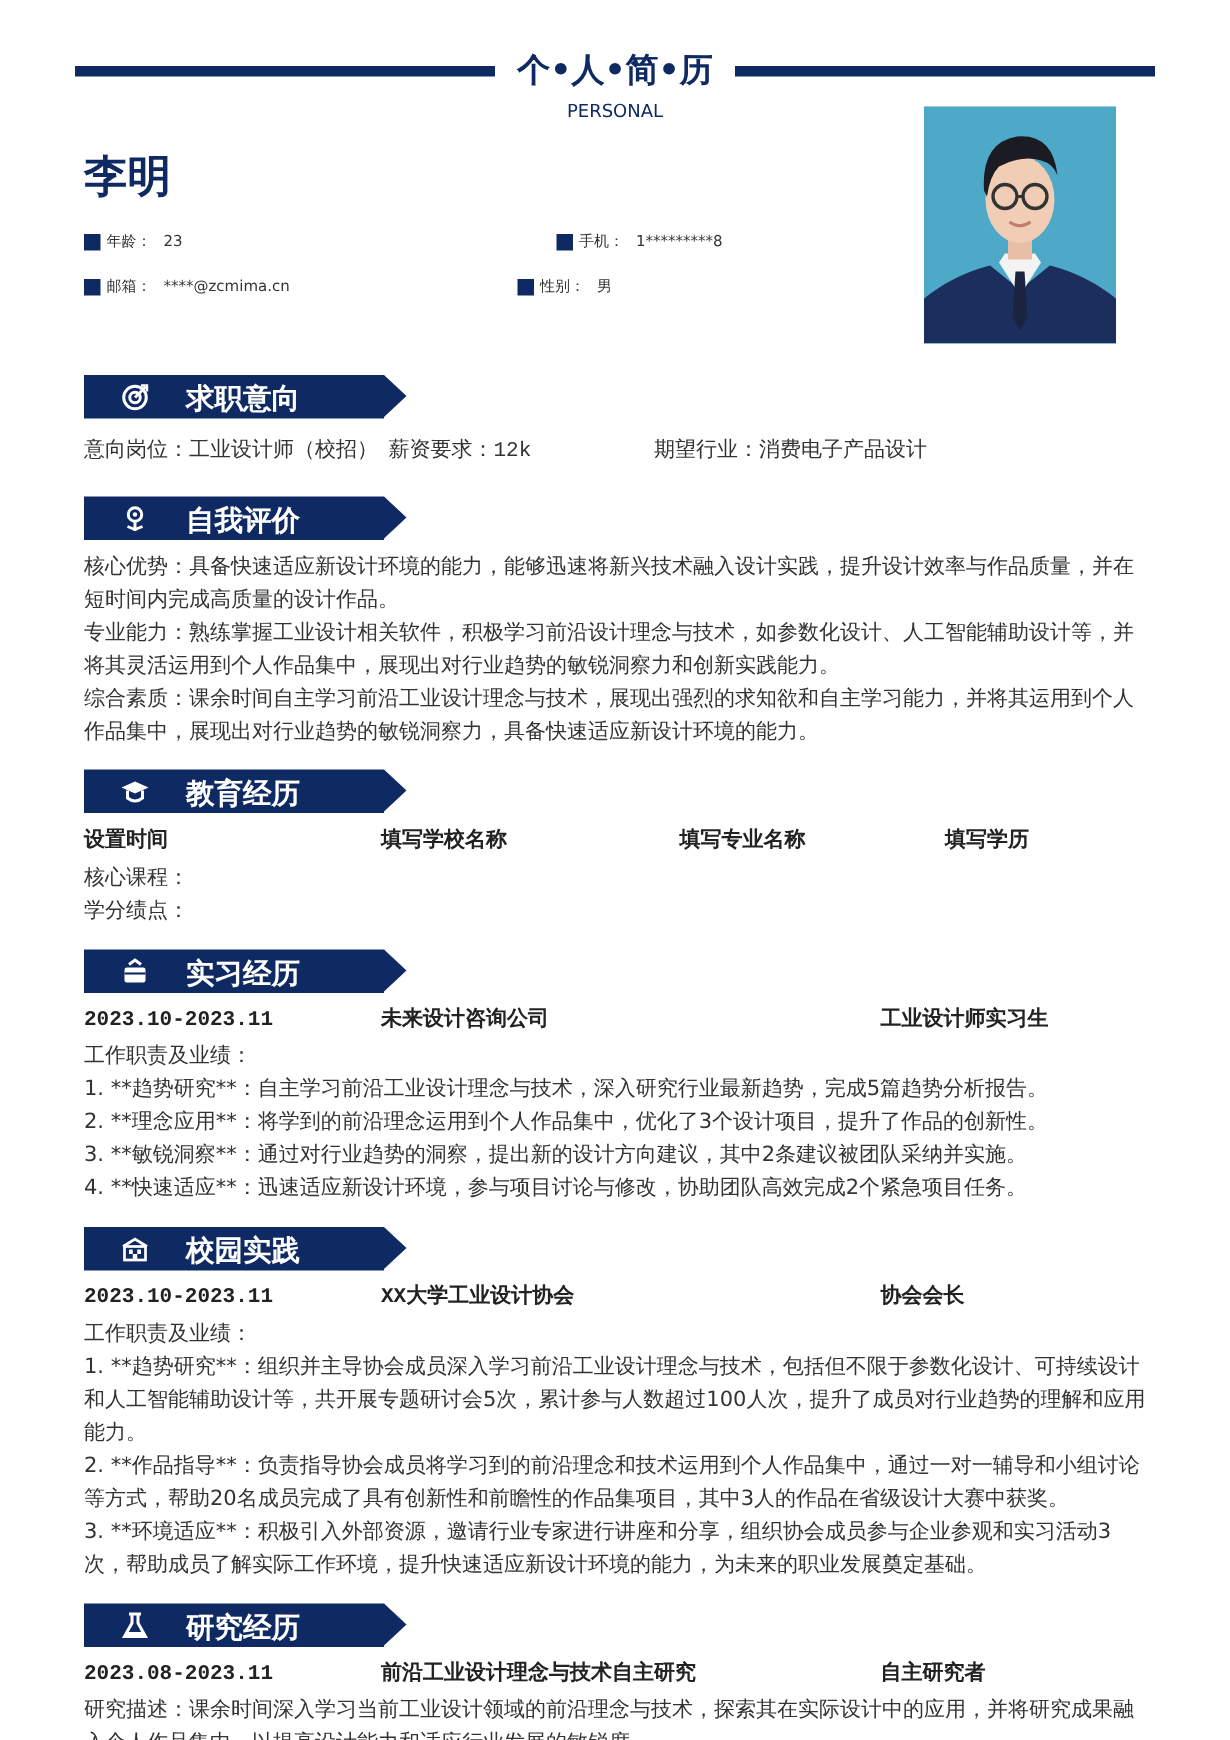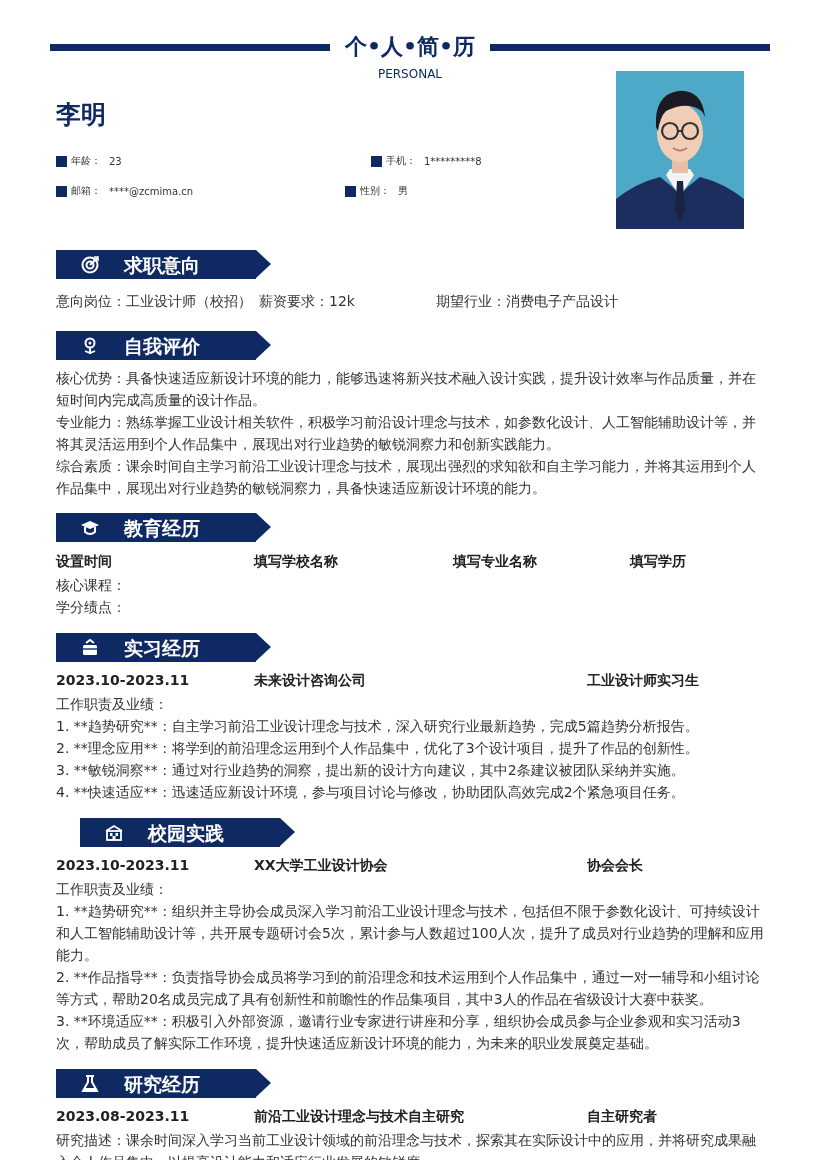--- a/index.html
+++ b/index.html
@@ -5,36 +5,36 @@
   * { margin: 0; padding: 0; box-sizing: border-box; }
   html, body { width: 820px; height: 1160px; overflow: hidden; background: #ffffff; }
   body { font-family: "DejaVu Sans", "Liberation Sans", sans-serif; color: #333333; position: relative; }
 
   .top-rule { position: absolute; top: 44px; height: 7px; background: #0f2a63; }
   .top-rule.left { left: 50px; width: 280px; }
   .top-rule.right { left: 490px; width: 280px; }
   .main-title { position: absolute; top: 32px; left: 330px; width: 160px; text-align: center; font-size: 22px; font-weight: bold; color: #0f2a63; letter-spacing: 0px; }
   .sub-title { position: absolute; top: 67px; left: 330px; width: 160px; text-align: center; font-size: 12px; color: #0f2a63; }
 
-  .name { position: absolute; top: 98px; left: 56px; font-size: 25px; font-weight: bold; color: #0f2a63; }
+  .name { position: absolute; top: 98px; left: 56px; font-size: 29px; font-weight: bold; color: #0f2a63; }
   .info { position: absolute; font-size: 10px; color: #333; display: flex; align-items: center; }
   .info .sq { display: inline-block; width: 11px; height: 11px; background: #0f2a63; margin-right: 4px; }
   .info .val { margin-left: 8px; }
 
   .photo { position: absolute; top: 71px; left: 616px; width: 128px; height: 158px; background: #4fa8c8; overflow: hidden; }
 
   .sec-head { position: absolute; left: 56px; height: 29px; width: 215px; }
   .sec-head .bar { position: absolute; left: 0; top: 0; width: 200px; height: 29px; background: #0f2a63; }
   .sec-head .tip { position: absolute; left: 200px; top: 0; width: 0; height: 0; border-top: 14.5px solid transparent; border-bottom: 14.5px solid transparent; border-left: 15px solid #0f2a63; }
   .sec-head .ico { position: absolute; left: 24px; top: 5px; width: 20px; height: 20px; }
   .sec-head .label { position: absolute; left: 68px; top: 3px; font-size: 19px; font-weight: bold; color: #ffffff; }
 
   .txt { position: absolute; left: 56px; width: 712px; font-size: 14px; line-height: 22px; color: #333; }
   .row { position: absolute; left: 56px; font-size: 14px; font-weight: bold; color: #222; height: 22px; line-height: 22px; }
-  .row span { position: absolute; white-space: nowrap; }
+  .row span { position: absolute; white-space: nowrap; font-family: Liberation Mono, monospace; }
 </style>
 </head>
 <body>
 
 <div class="top-rule left"></div>
 <div class="top-rule right"></div>
 <div class="main-title">个•人•简•历</div>
 <div class="sub-title">PERSONAL</div>
 
 <div class="name">李明</div>
@@ -146,21 +146,21 @@
   <span style="left:531px;">工业设计师实习生</span>
 </div>
 <div class="txt" style="top:693px;">
   <div>工作职责及业绩：</div>
   <div>1. **趋势研究**：自主学习前沿工业设计理念与技术，深入研究行业最新趋势，完成5篇趋势分析报告。</div>
   <div>2. **理念应用**：将学到的前沿理念运用到个人作品集中，优化了3个设计项目，提升了作品的创新性。</div>
   <div>3. **敏锐洞察**：通过对行业趋势的洞察，提出新的设计方向建议，其中2条建议被团队采纳并实施。</div>
   <div>4. **快速适应**：迅速适应新设计环境，参与项目讨论与修改，协助团队高效完成2个紧急项目任务。</div>
 </div>
 
-<div class="sec-head" style="top:818px;margin-left:24px;">
+<div class="sec-head" style="top:818px;">
   <div class="bar"></div>
   <div class="tip"></div>
   <svg class="ico" viewBox="0 0 20 20">
     <path d="M2 8 L10 3 L18 8" fill="none" stroke="#fff" stroke-width="1.8"></path>
     <rect x="3" y="8" width="14" height="9" fill="none" stroke="#fff" stroke-width="1.8"></rect>
     <rect x="6" y="10" width="2.5" height="3" fill="#fff"></rect>
     <rect x="11.5" y="10" width="2.5" height="3" fill="#fff"></rect>
     <rect x="8.5" y="13" width="3" height="4" fill="#fff"></rect>
   </svg>
   <div class="label">校园实践</div>

